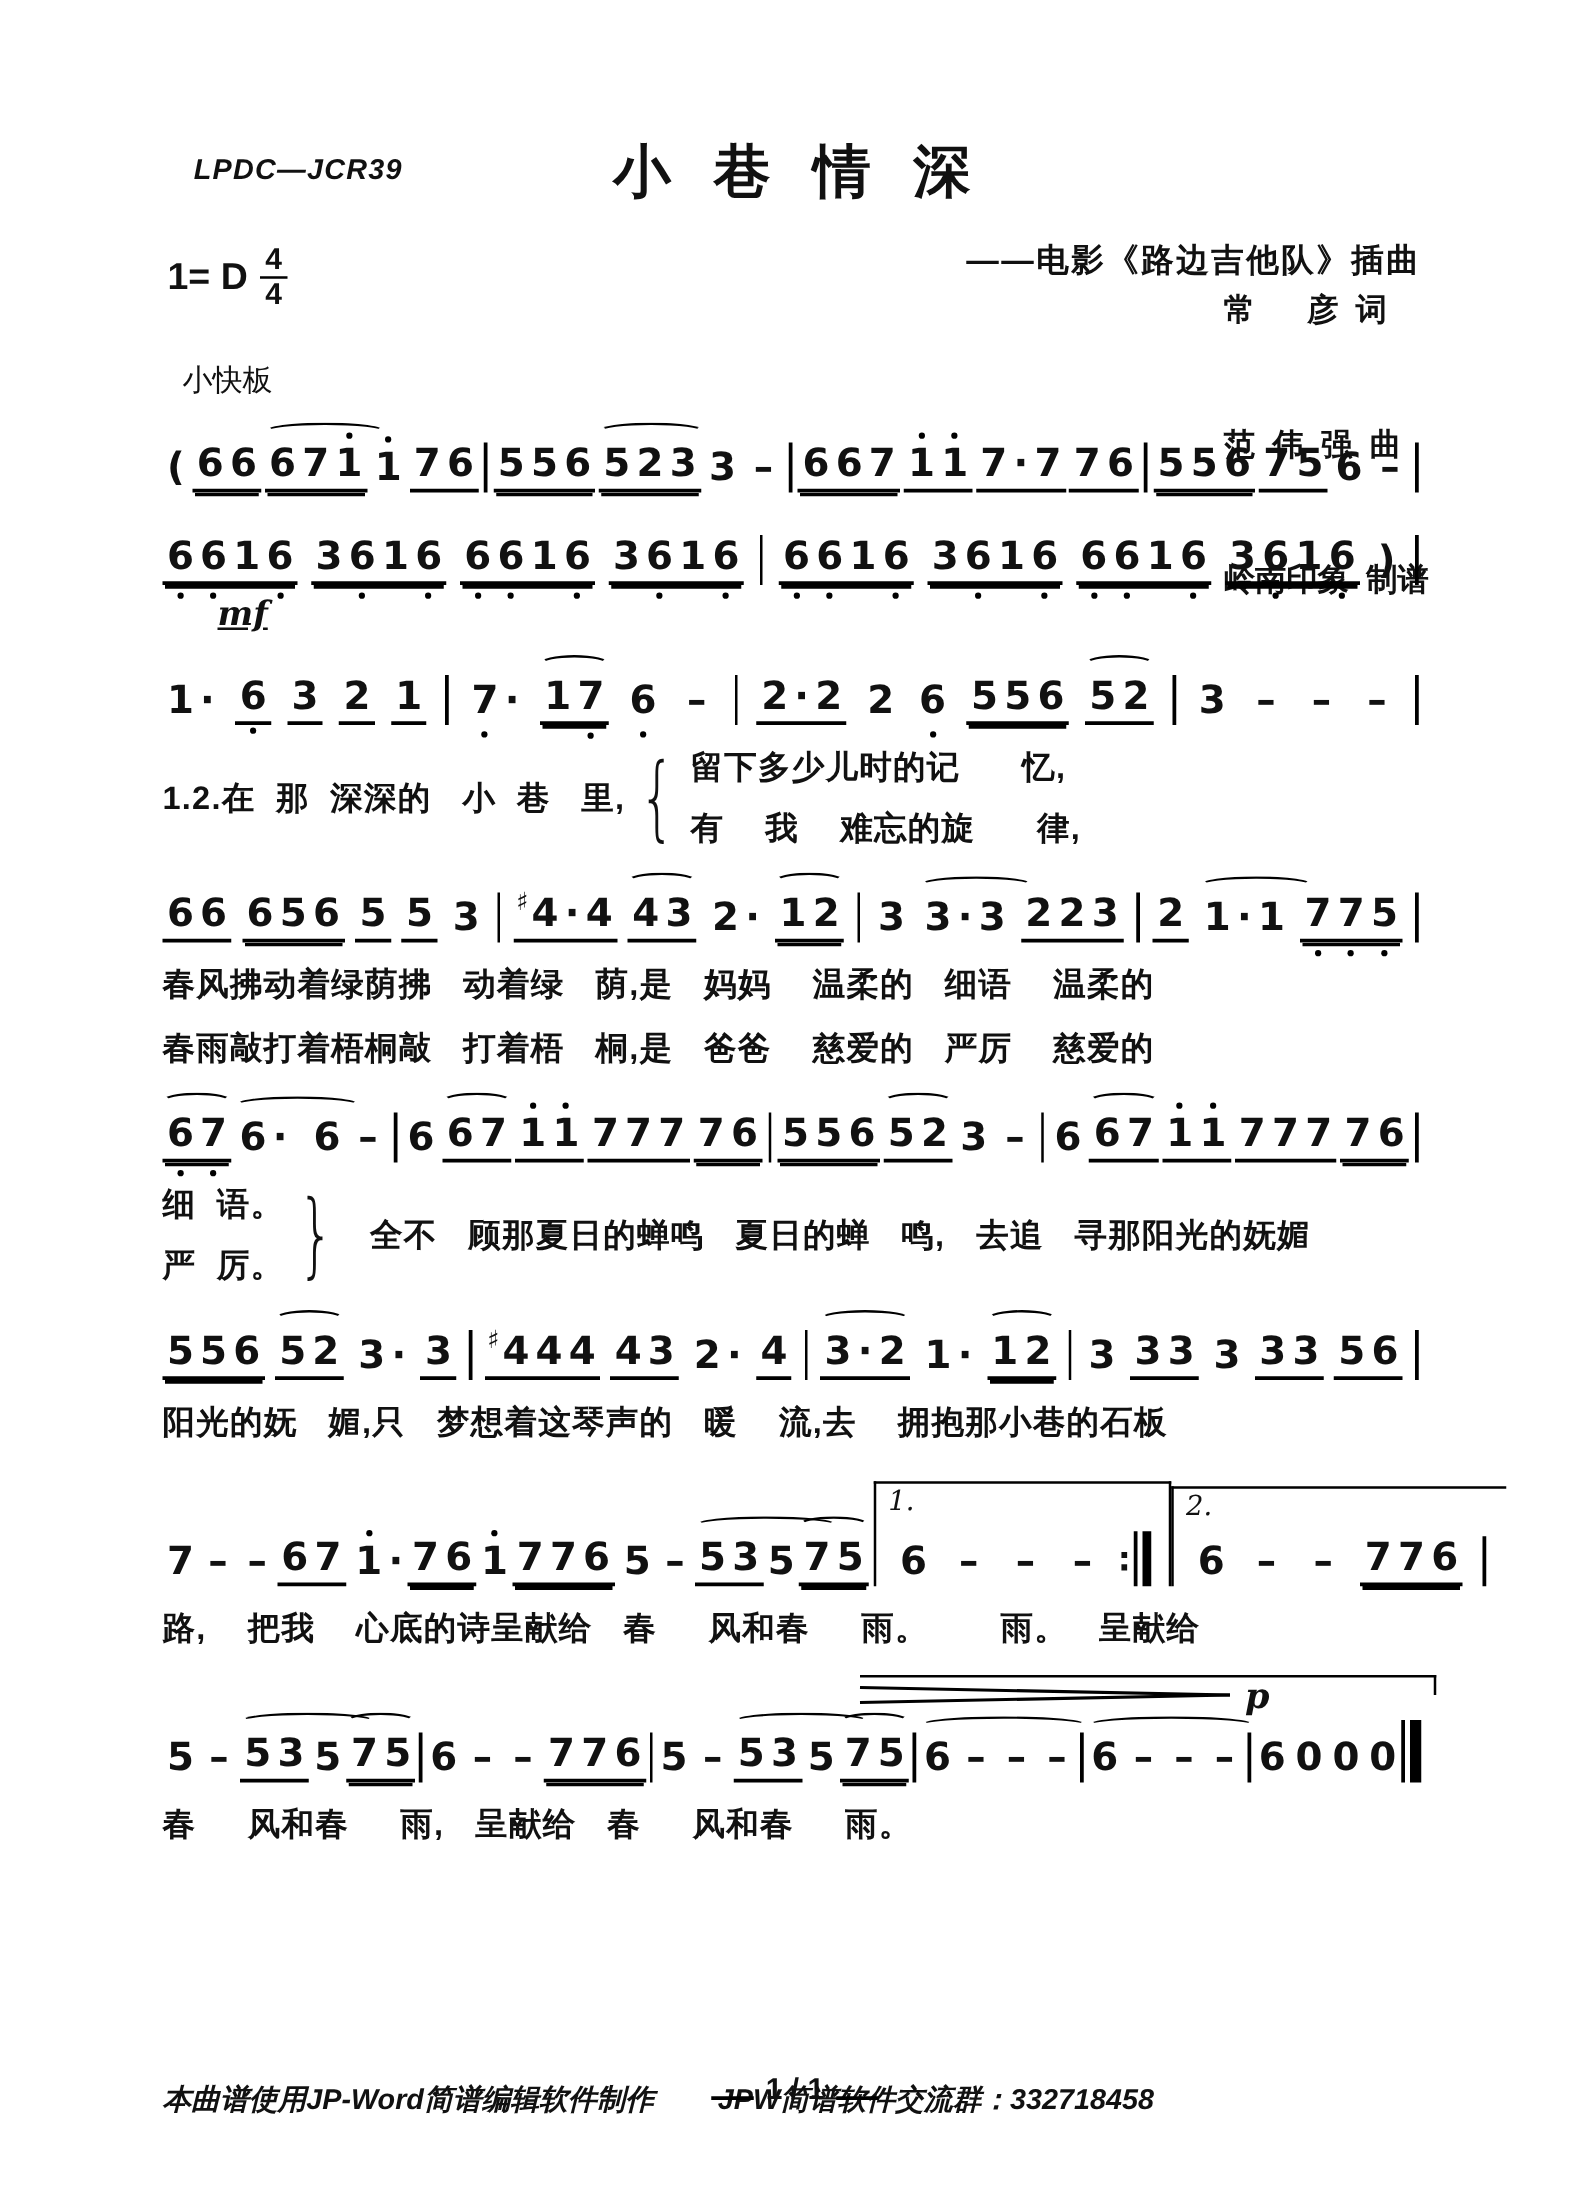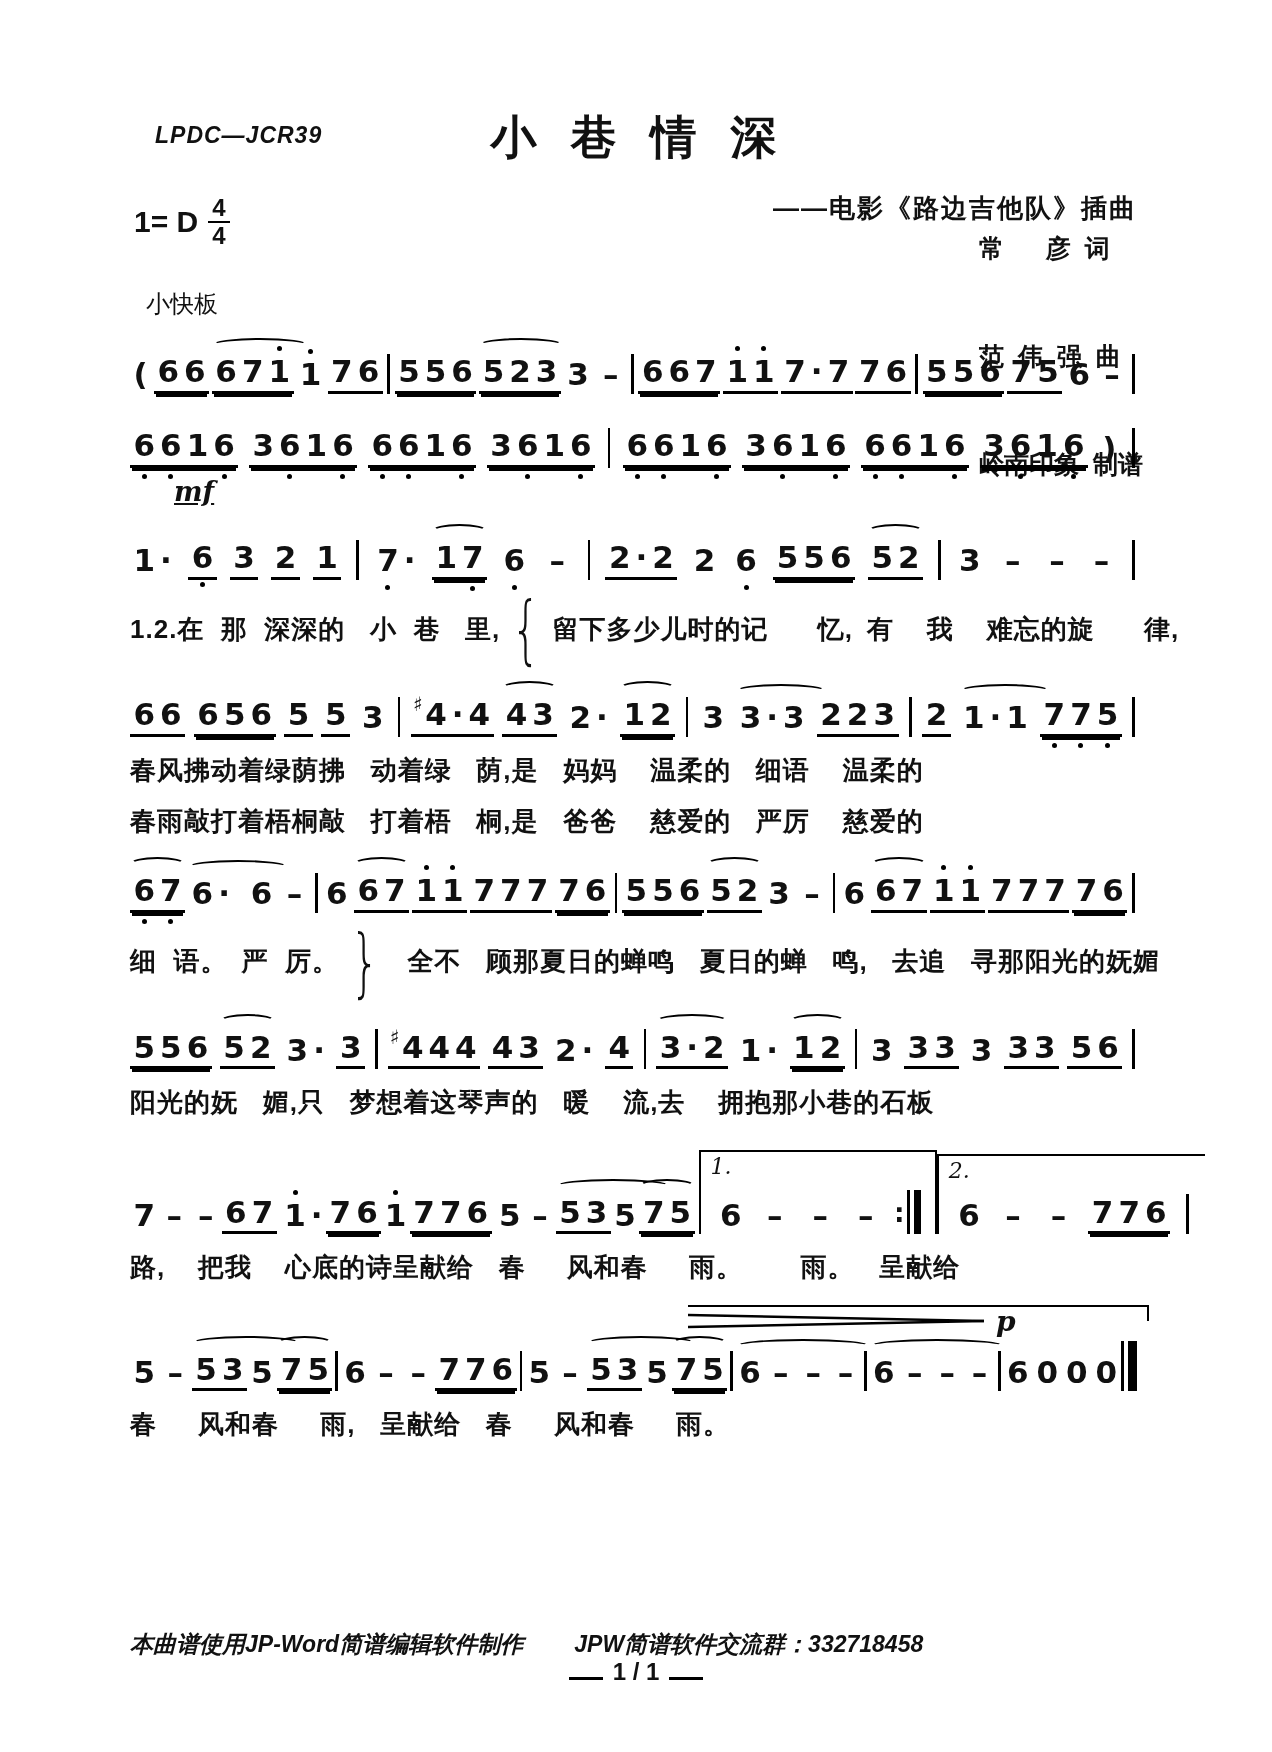--- a/index.html
+++ b/index.html
@@ -61,21 +61,21 @@
   .hairpin{position:absolute;left:556px;top:10px;width:300px;height:16px;}
   .p-dynamic{position:absolute;left:866px;top:2px;font-family:"DejaVu Serif",serif;
              font-style:italic;font-weight:bold;font-size:28px;}
 
   
   .lyric-row{display:flex;align-items:center;font-size:26px;font-weight:600;
              margin-top:16px;white-space:pre;letter-spacing:1px;}
   .lyric-text{white-space:pre;}
   .brace{font-size:74px;font-weight:200;line-height:0.9;transform:scaleX(.62);
          font-family:"DejaVu Sans",sans-serif;padding:0 2px;}
-  .lyric-stack{display:inline-flex;gap:14px;}
+  .lyric-stack{display:inline-flex;flex-direction:column;gap:14px;}
 
   
   .footnote{margin-top:92px;font-style:italic;font-weight:bold;font-size:23px;line-height:44px;white-space:pre;}
   .pageno{position:absolute;bottom:66px;left:0;width:100%;display:flex;align-items:center;
           justify-content:center;gap:10px;font-size:24px;font-weight:bold;}
   .pg-dash{display:inline-block;width:34px;border-top:3px solid #000;transform:translateY(6px);}
 </style>
 </head>
 <body>
 

